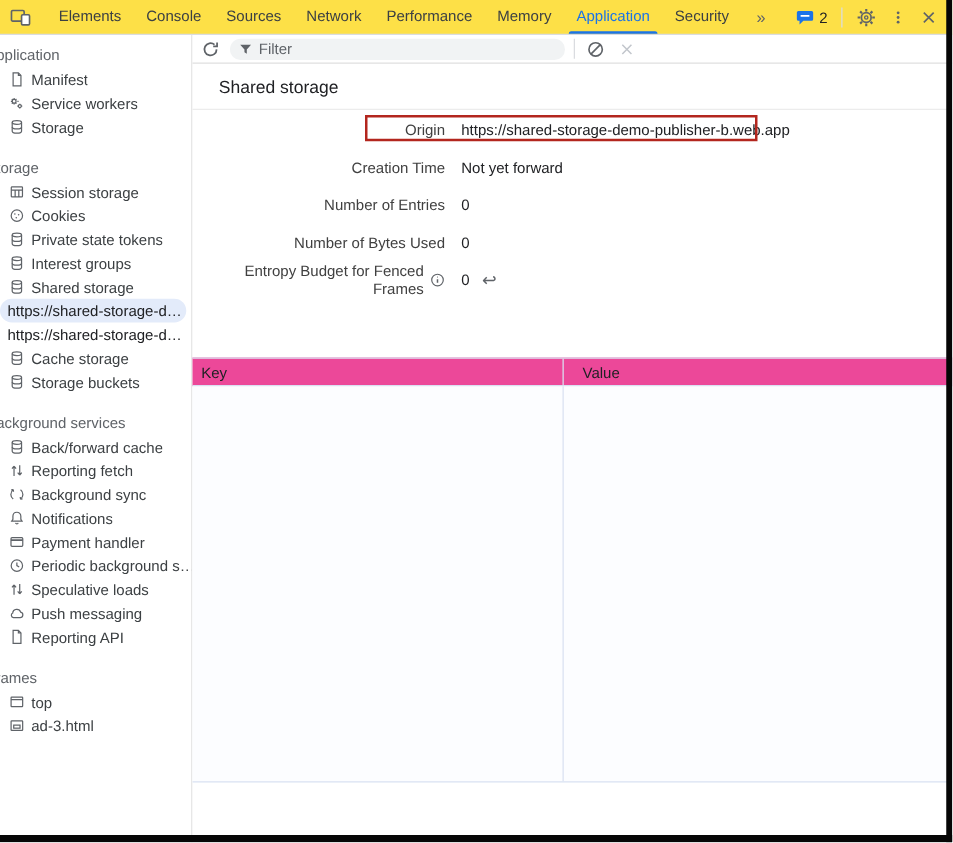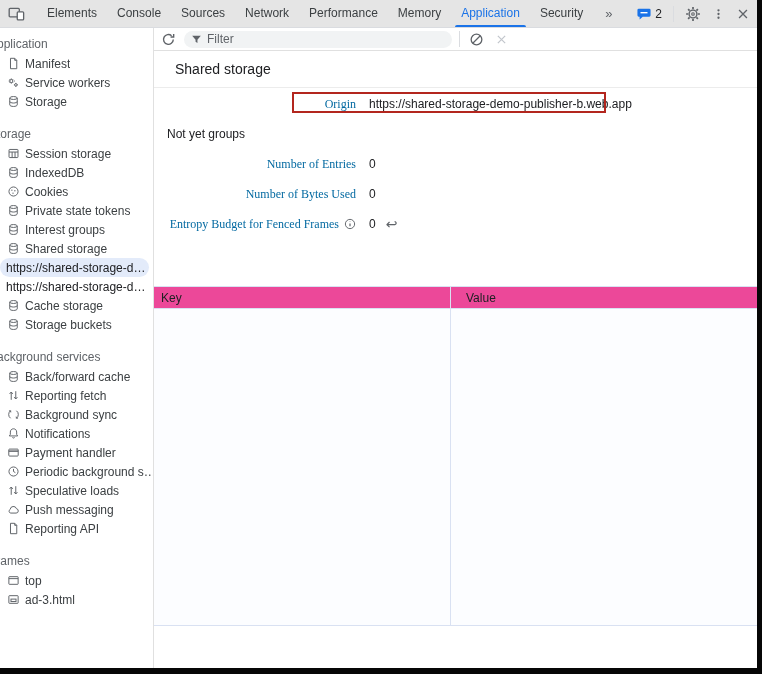--- a/index.html
+++ b/index.html
@@ -1,20 +1,20 @@
 <!DOCTYPE html>
 <html><head>
 <meta charset="utf-8">
 <style>
   html,body{margin:0;padding:0;background:#fff;}
   .stage{position:relative;width:762px;height:674px;background:#fff;overflow:hidden;
          font-family:"Liberation Sans",sans-serif;color:#202124;-webkit-font-smoothing:antialiased;}
 
   
-  .tabbar{display:flex;align-items:center;height:27px;border-bottom:1px solid #dadce0;padding-left:8px;background:#e5e5e5;}
+  .tabbar{display:flex;align-items:center;height:27px;border-bottom:1px solid #dadce0;padding-left:8px;background:#fde047;}
   .device-btn{display:flex;align-items:center;margin-right:12px;}
   #tab-strip{display:flex;align-items:stretch;height:27px;}
   .tab{padding:0 10px;font-size:12px;color:#3c4043;line-height:27px;position:relative;white-space:nowrap;cursor:default;}
   .tab.active{color:#1a73e8;}
   .tab.active::after{content:"";position:absolute;left:4px;right:4px;bottom:0;height:2px;background:#1a73e8;border-radius:2px 2px 0 0;}
   .more-tabs{padding:0 12px;color:#5f6368;font-size:13px;letter-spacing:1px;line-height:27px;}
   .tab-actions{margin-left:auto;display:flex;align-items:center;gap:11px;padding-right:12px;}
   .issues-wrap{display:flex;align-items:center;gap:4px;}
   .issues-count{font-size:12px;color:#202124;}
   .vsep{width:1px;height:16px;background:#dadce0;}
@@ -42,21 +42,21 @@
   .filter-pill input::placeholder{color:#5f6368;opacity:1;}
   .toolbar .vsep{margin-left:7px;}
   .block-btn{margin-left:9px;}
   .clear-btn{margin-left:11px;}
 
   .report-header{height:36px;border-bottom:1px solid #ececec;display:flex;align-items:center;padding-left:21px;}
   .report-title{font-size:14px;font-weight:500;color:#202124;}
 
   .fields{padding-top:1px;}
   .field-row{position:relative;display:grid;grid-template-columns:202px auto;align-items:center;height:30px;font-size:12px;}
-  .field-label{color:#0369a1;display:flex;justify-content:flex-end;align-items:center;gap:5px;text-align:right;font-family:Liberation Serif, serif;}
+  .field-label{color:#404040;display:flex;justify-content:flex-end;align-items:center;gap:5px;text-align:right;}
   .field-value{color:#202124;padding-left:13px;display:flex;align-items:center;gap:10px;}
   .inline-icon{display:flex;align-items:center;}
   .reset-btn{color:#5f6368;font-size:14px;line-height:1;cursor:pointer;}
   .origin-box{position:absolute;left:138px;top:3px;width:314px;height:21px;border:2px solid #b3261e;pointer-events:none;box-sizing:border-box;}
 
   
   .datagrid{margin-top:47px;font-size:12px;}
   .dg-head{display:grid;grid-template-columns:297px 1fr;height:21px;background:#ec4899;border-top:1px solid #d9e1f2;border-bottom:1px solid #d9e1f2;color:#202124;}
   .dg-head .c1{padding-left:7px;border-right:1px solid #d9e1f2;display:flex;align-items:center;}
   .dg-head .c2{padding-left:15px;display:flex;align-items:center;}
@@ -168,30 +168,20 @@
               <svg width="13" height="13" viewBox="0 0 16 16" fill="none" stroke="currentColor" stroke-width="1.2">
                 <rect x="2.5" y="3" width="11" height="10" rx="0.8"></rect>
                 <path d="M2.5 6.2h11M6.3 6.2V13M9.9 6.2V13"></path>
               </svg>
             </span>
             <span class="sb-label">Session storage</span>
           </div>
           <div class="sb-item">
             <span class="sb-icon">
               <svg width="13" height="13" viewBox="0 0 16 16" fill="none" stroke="currentColor" stroke-width="1.2">
-                <ellipse cx="8" cy="3.7" rx="4.6" ry="1.8"></ellipse>
-                <path d="M3.4 3.7v8.5c0 1 2.1 1.9 4.6 1.9s4.6-.9 4.6-1.9V3.7"></path>
-                <path d="M3.4 8c0 1 2.1 1.9 4.6 1.9S12.6 9 12.6 8"></path>
-              </svg>
-            </span>
-            <span class="sb-label">IndexedDB</span>
-          </div>
-          <div class="sb-item">
-            <span class="sb-icon">
-              <svg width="13" height="13" viewBox="0 0 16 16" fill="none" stroke="currentColor" stroke-width="1.2">
                 <circle cx="8" cy="8" r="5.6"></circle>
                 <circle cx="6" cy="6.4" r="0.8" fill="currentColor" stroke="none"></circle>
                 <circle cx="9.7" cy="7.1" r="0.8" fill="currentColor" stroke="none"></circle>
                 <circle cx="7.4" cy="10.1" r="0.8" fill="currentColor" stroke="none"></circle>
               </svg>
             </span>
             <span class="sb-label">Cookies</span>
           </div>
           <div class="sb-item">
             <span class="sb-icon">
@@ -398,22 +388,25 @@
           <div class="field-row">
             <span class="field-label">
               <span>Origin</span>
             </span>
             <span class="field-value">
               <span>https://shared-storage-demo-publisher-b.web.app</span>
             </span>
             <span class="origin-box"></span>
           </div>
           <div class="field-row">
+            <span class="field-label">
+              <span>Creation Time</span>
+            </span>
             <span class="field-value">
-              <span>Not yet groups</span>
+              <span>Not yet forward</span>
             </span>
           </div>
           <div class="field-row">
             <span class="field-label">
               <span>Number of Entries</span>
             </span>
             <span class="field-value">
               <span>0</span>
             </span>
           </div>

